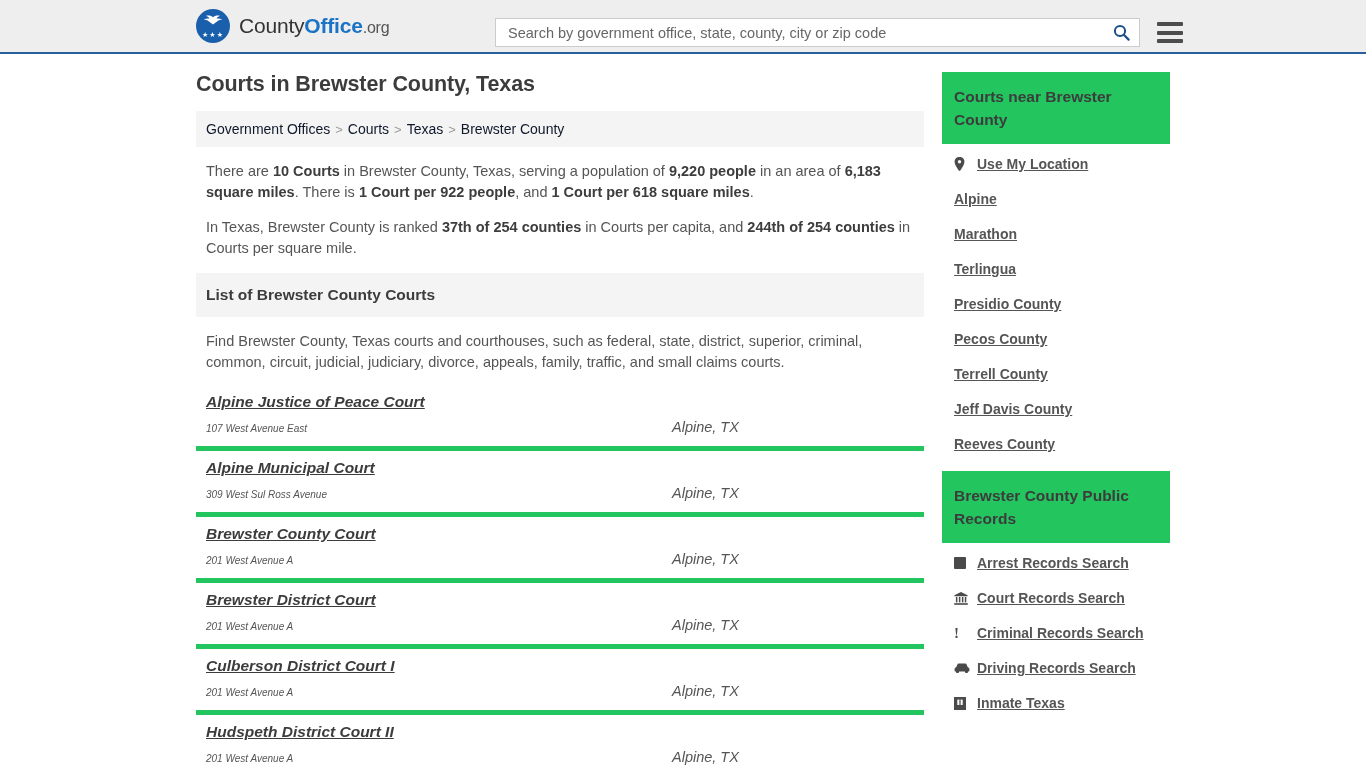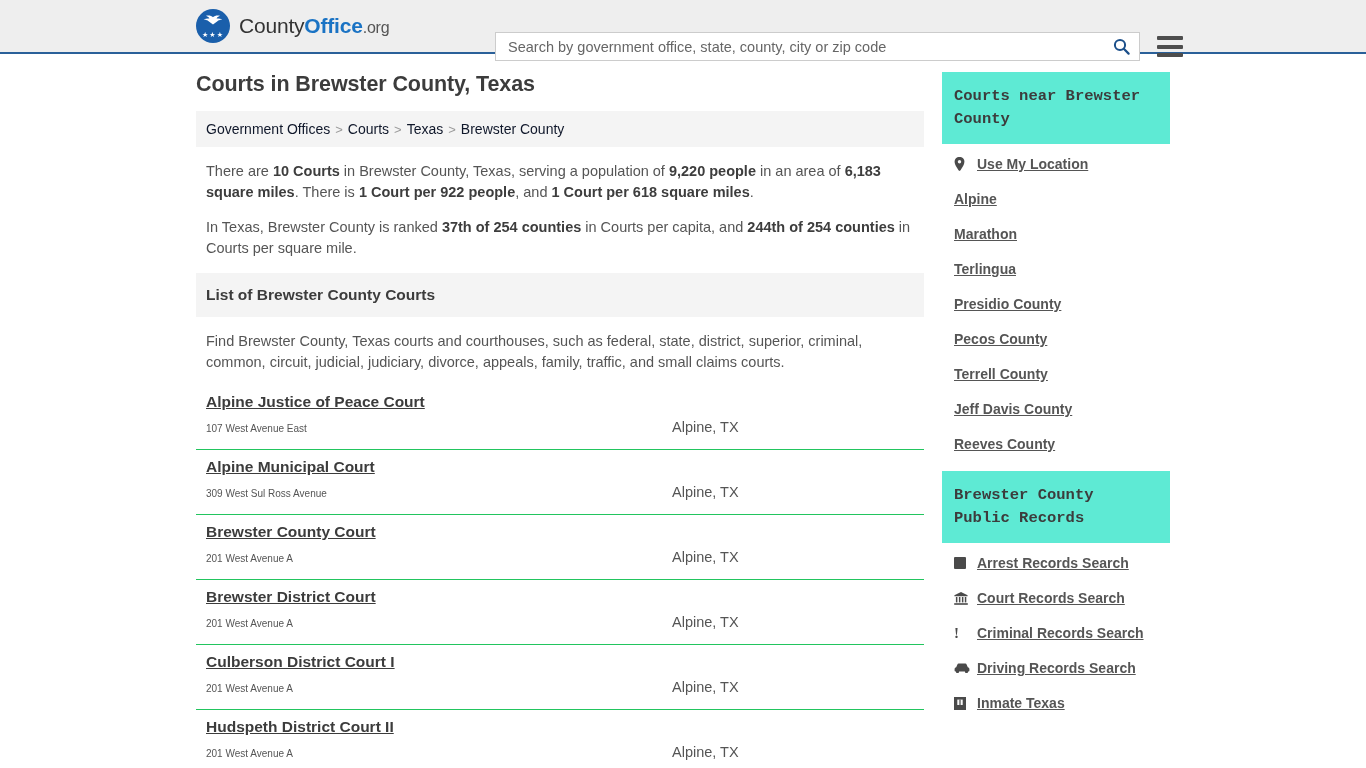--- a/index.html
+++ b/index.html
@@ -57,21 +57,21 @@
     letter-spacing: -0.2px;
     white-space: nowrap;
   }
   .logo-text .t-county { color: #333333; }
   .logo-text .t-office { color: #1a73c4; font-weight: bold; }
   .logo-text .t-org { color: #555555; font-size: 16px; }
 
   .search-area {
     position: absolute;
     left: 495px;
-    top: 32px;
+    top: 18px;
     display: flex;
     align-items: center;
   }
   .search-box {
     width: 645px;
     height: 29px;
     background: #ffffff;
     border: 1px solid #cccccc;
     display: flex;
     align-items: center;
@@ -173,24 +173,25 @@
   .section-desc {
     padding: 14px 10px 6px 10px;
     font-size: 14.5px;
     line-height: 21px;
     color: #555555;
   }
 
   
   .court-list { margin-top: 6px; }
   .court-row {
-    border-bottom: 1px solid #22c55e;
+    border-bottom: 5px solid #22c55e;
     padding: 8px 10px 11px 10px;
     position: relative;
     min-height: 65px;
+    font-style: italic;
   }
   .court-name {
     display: inline-block;
     font-size: 15.5px;
     font-weight: bold;
     color: #3c3c3c;
     text-decoration: underline;
     cursor: pointer;
     margin-bottom: 8px;
   }
@@ -205,27 +206,26 @@
     flex: 0 0 466px;
   }
   .court-city {
     font-size: 14.5px;
     color: #555555;
   }
 
   
   .panel { margin-bottom: 18px; }
   .panel-head {
-    background: #5eead4;
+    background: #22c55e;
     padding: 13px 12px;
     font-size: 15.5px;
     font-weight: bold;
     color: #3c3c3c;
     line-height: 23px;
-    font-family: Liberation Mono, monospace;
   }
   .panel-body { padding: 12px 12px 0 12px; }
   .panel-link {
     display: flex;
     align-items: center;
     margin-bottom: 19px;
     font-size: 14px;
     line-height: 16px;
   }
   .panel-link .lk {

